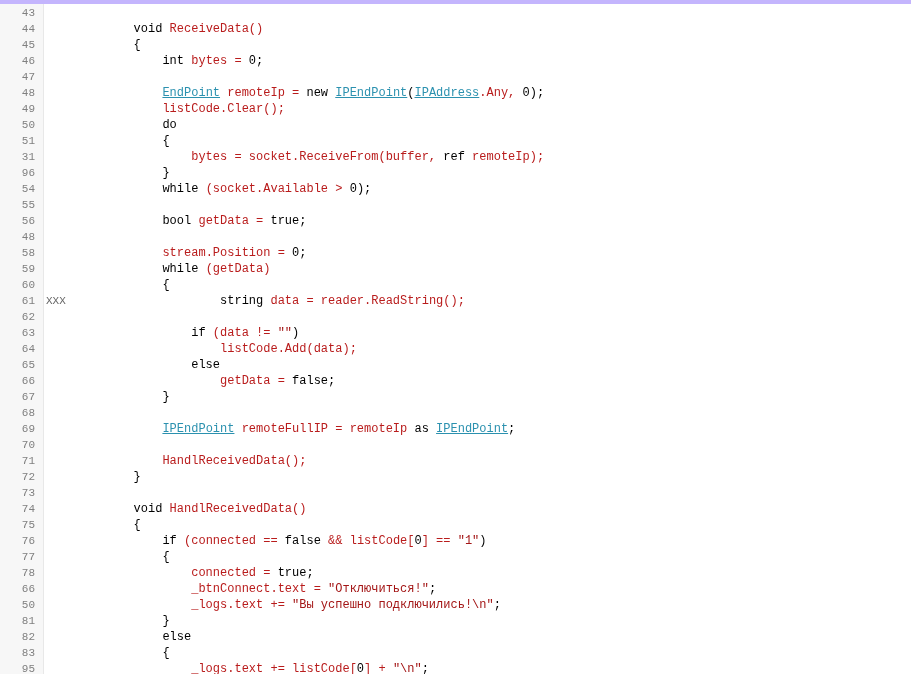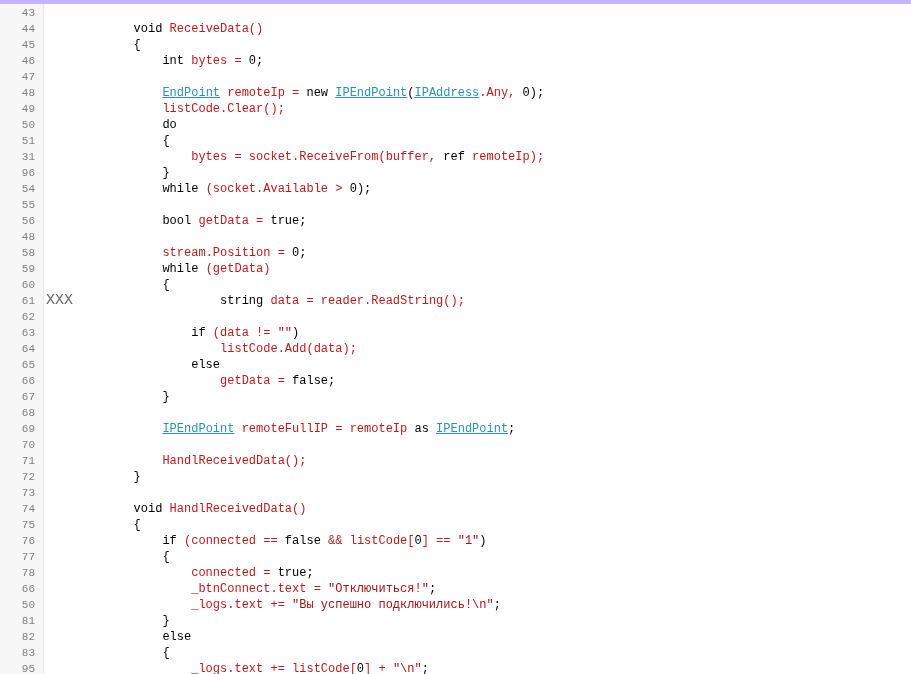--- a/index.html
+++ b/index.html
@@ -40,21 +40,21 @@
       font-size: 11px;
     }
     .marker-column {
       width: 28px;
       flex-shrink: 0;
       padding-top: 1px;
     }
     .marker-line {
       height: 16px;
       line-height: 16px;
-      font-size: 15px;
+      font-size: 11px;
       color: #666666;
       padding-left: 2px;
     }
     .code-area {
       flex: 1;
       padding-top: 1px;
       padding-left: 4px;
       white-space: pre;
       overflow: hidden;
     }

